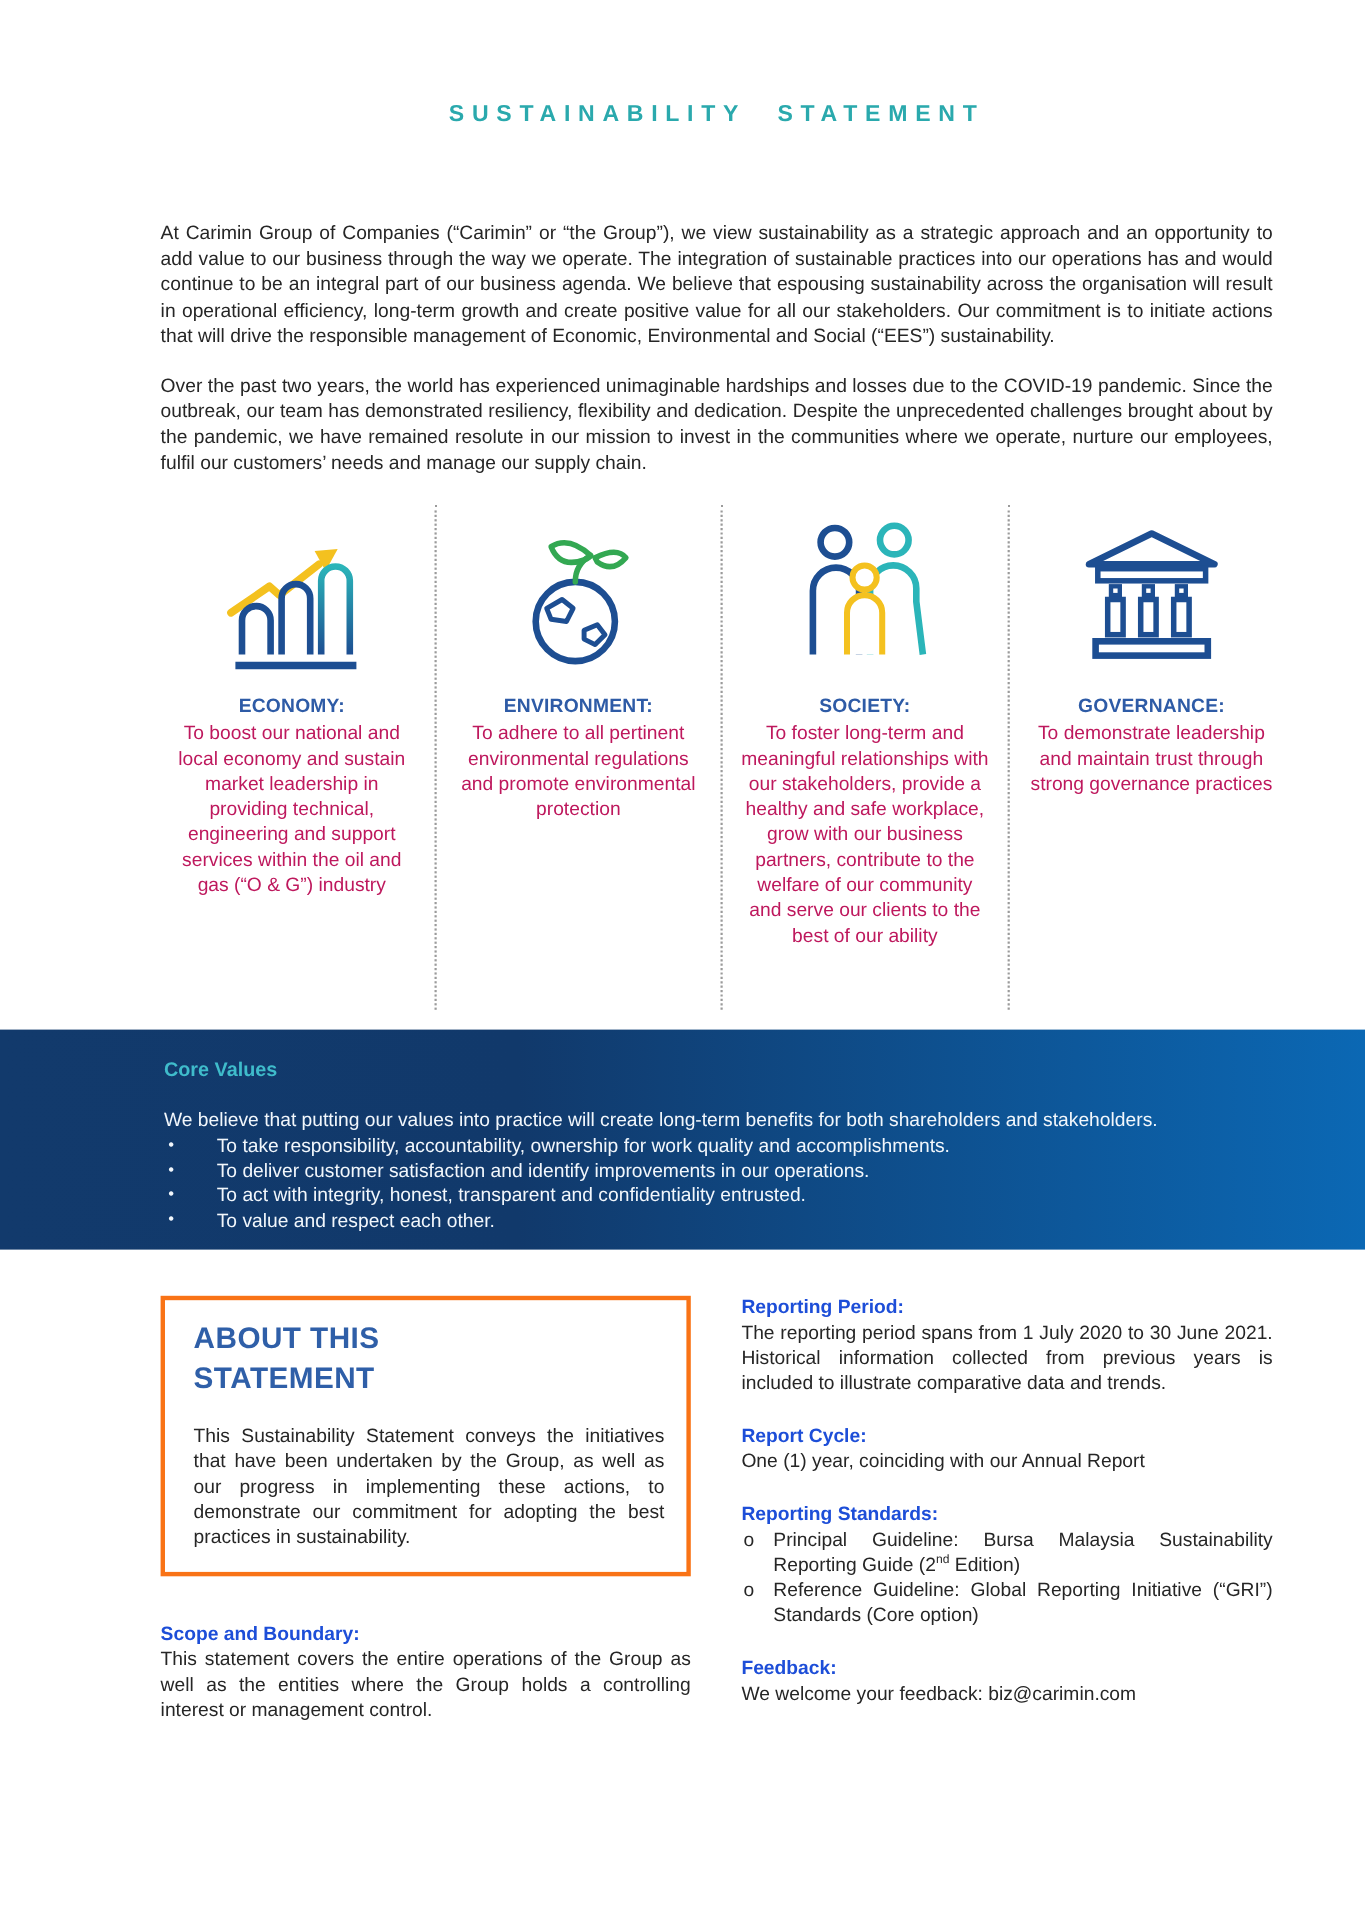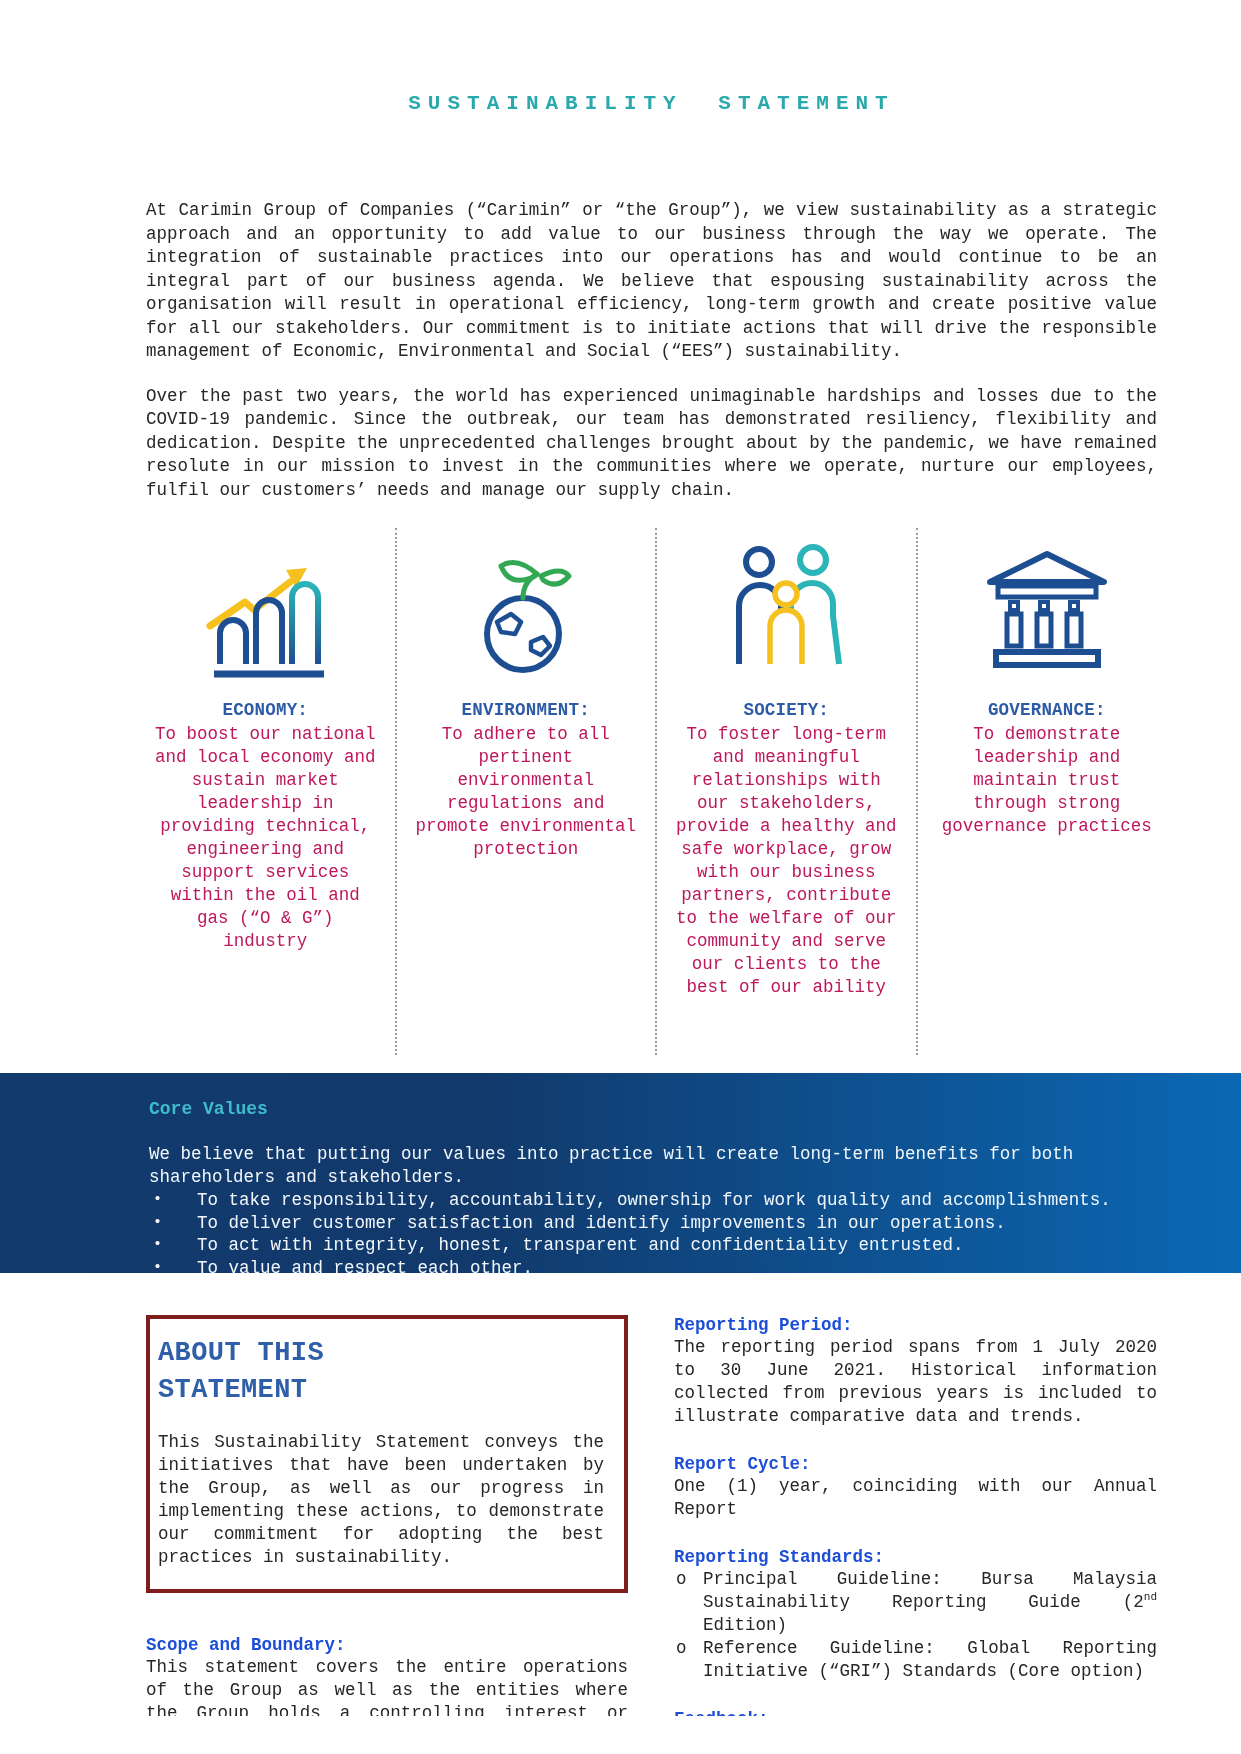--- a/index.html
+++ b/index.html
@@ -1,19 +1,19 @@
 <!DOCTYPE html>
 <html><head>
 <meta charset="utf-8">
 <style>
   html,body{margin:0;padding:0;background:#ffffff;}
   .page{
     width:1241px;height:1716px;position:relative;overflow:hidden;
     background:#ffffff;color:#262626;
-    font-family:Liberation Mono, monospace;
+    font-family:Liberation Sans, sans-serif;
   }
   .content{padding:0 84px 0 146px;}
   .doc-title{
     padding-top:92px;text-align:center;font-size:21px;font-weight:bold;
     letter-spacing:7px;word-spacing:16px;color:#2AA9AD;
   }
   .intro p{
     margin:0;font-size:17.5px;line-height:23.5px;text-align:justify;color:#262626;
   }
   .intro p.first{margin-top:84px;}
@@ -43,21 +43,21 @@
   .band .cv-intro{margin:24px 0 0 0;font-size:17.5px;line-height:22.5px;}
   .band ul{list-style:none;margin:1px 0 0 0;padding:0;}
   .band li{position:relative;padding-left:48px;font-size:17.5px;line-height:22.5px;}
   .band li::before{content:"•";position:absolute;left:4px;top:0;font-size:15px;}
 
   
   .lower{display:flex;margin-top:42px;gap:46px;}
   .col-left{width:482px;flex:0 0 auto;}
   .col-right{flex:1 1 auto;}
   .about-box{
-    border:4px solid #7f1d1d;padding:16px 20px 20px 8px;box-sizing:border-box;
+    border:4px solid #f97316;padding:16px 20px 20px 26px;box-sizing:border-box;
   }
   .about-box h2{
     margin:0;font-size:27px;line-height:37px;font-weight:bold;color:#2F5FA8;
     letter-spacing:.4px;max-width:240px;
   }
   .about-box p{margin:22px 0 0 0;font-size:17.5px;line-height:23px;text-align:justify;}
   .tealhead{margin:0;font-size:17.5px;font-weight:bold;color:#1d4ed8;}
   .sect{margin:0 0 26px 0;}
   .sect p{margin:1px 0 0 0;font-size:17.5px;line-height:23px;text-align:justify;}
   .scope{margin-top:42px;}

